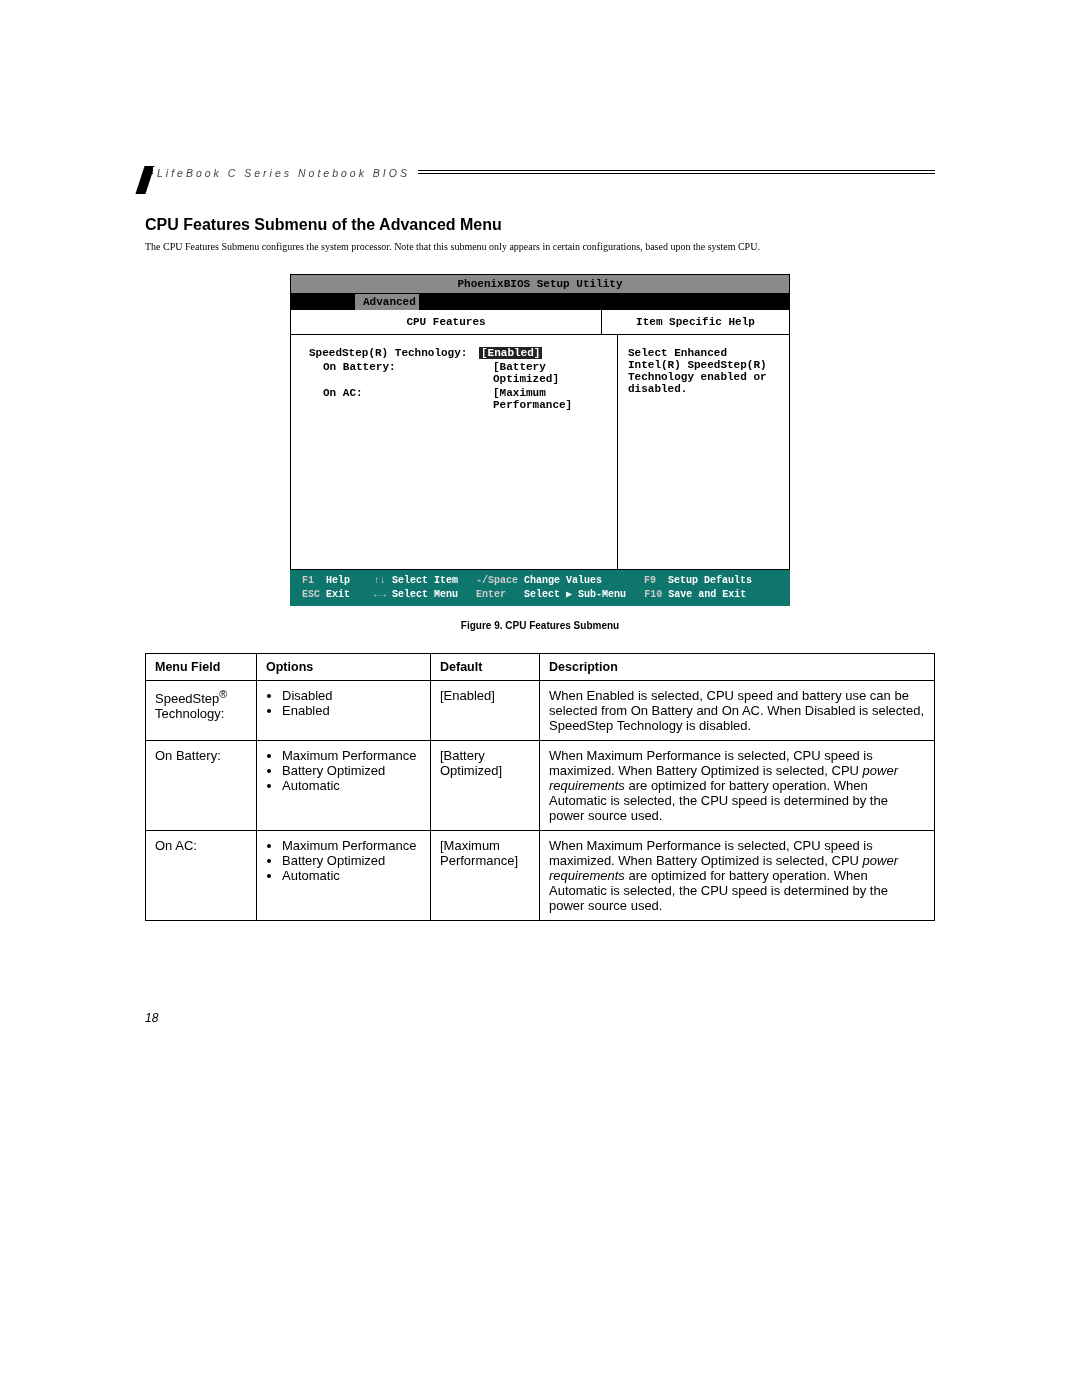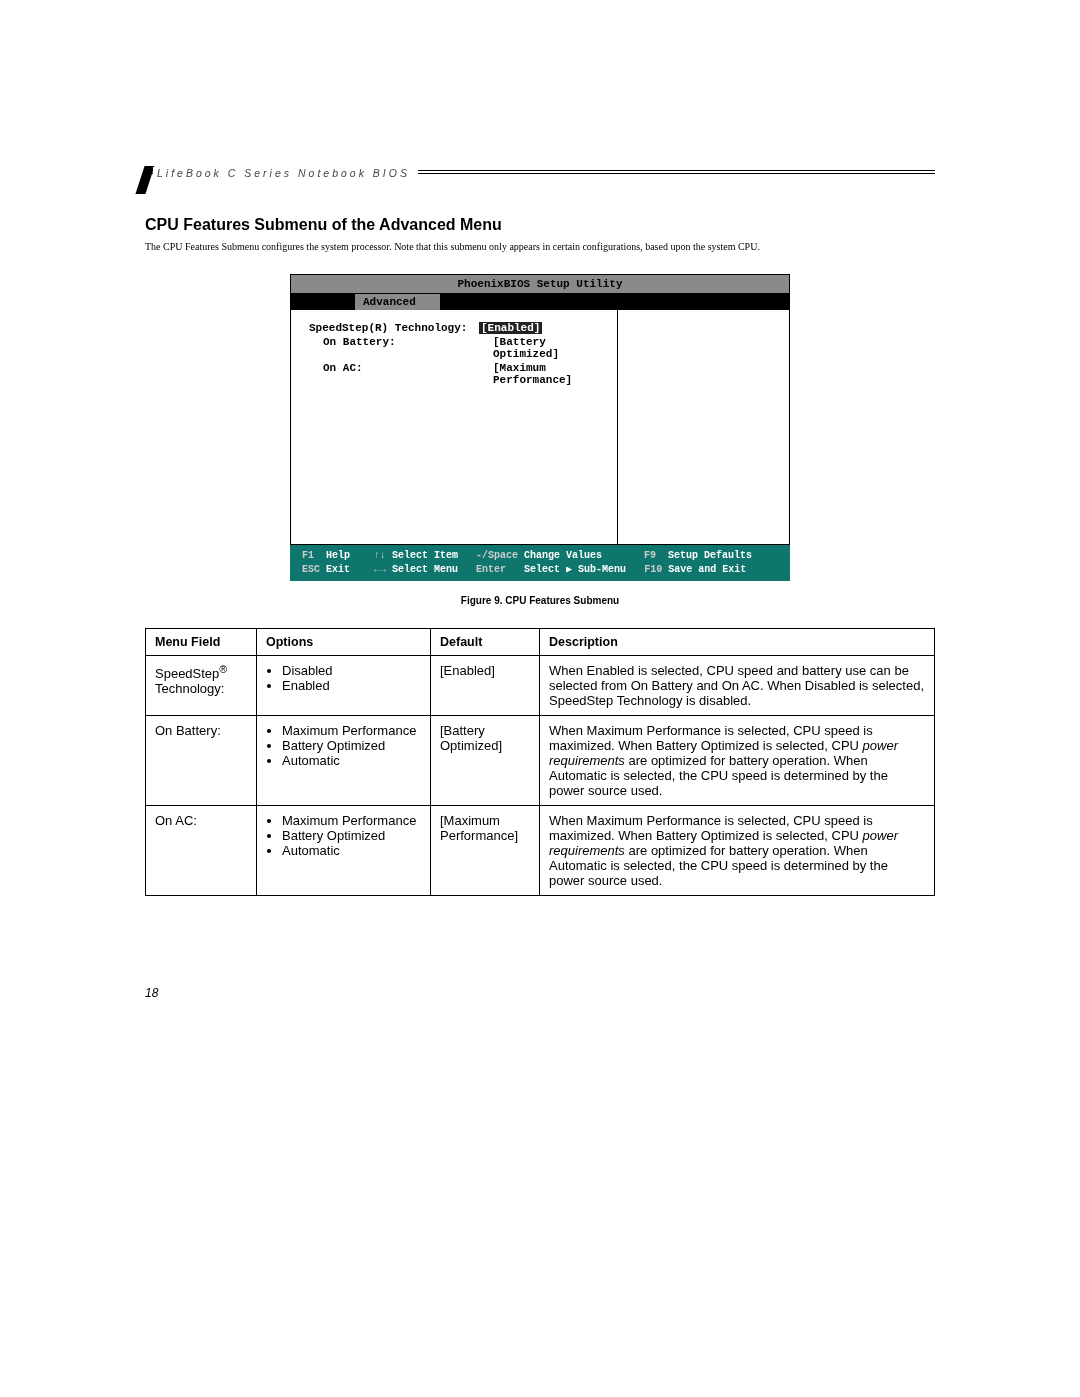--- a/index.html
+++ b/index.html
@@ -82,21 +82,21 @@
     border-left: 1px solid #000;
     border-right: 1px solid #000;
     position: relative;
   }
   .bios .tab {
     position: absolute;
     left: 64px;
     top: 0;
     background: #8a8a8a;
     color: #000;
-    padding: 2px 24px 0 8px;
+    padding: 2px 3px 0 8px;
     font-weight: bold;
     height: 14px;
     text-align: center;
   }
   .bios .headers {
     display: flex;
     border: 1px solid #000;
     border-top: none;
   }
   .bios .headers .h-left {
@@ -199,36 +199,41 @@
     <span class="header-label">LifeBook C Series Notebook BIOS</span>
   </div>
 
   <h2 class="section">CPU Features Submenu of the Advanced Menu</h2>
   <p class="body">The CPU Features Submenu configures the system processor. Note that this submenu only appears in certain configurations, based upon the system CPU.</p>
 
   <div class="bios">
     <div class="titlebar">PhoenixBIOS Setup Utility</div>
     <div class="tabbar">
       <div class="tab">Advanced</div>
+    </div>
+    <div class="headers">
+      <div class="h-left">CPU Features</div>
+      <div class="h-right">Item Specific Help</div>
     </div>
     <div class="content">
       <div class="c-left">
         <div class="row">
           <div class="lbl">SpeedStep(R) Technology:</div>
           <div class="val"><span class="sel">[Enabled]</span></div>
         </div>
         <div class="row">
           <div class="lbl indent">On Battery:</div>
           <div class="val">[Battery Optimized]</div>
         </div>
         <div class="row">
           <div class="lbl indent">On AC:</div>
           <div class="val">[Maximum Performance]</div>
         </div>
       </div>
+      <div class="c-right">Select Enhanced Intel(R) SpeedStep(R) Technology enabled or disabled.</div>
     </div>
     <div class="footer">
       <div class="frow">
         <span class="fc k"> F1  </span>
           <span class="fc">Help</span>
         <span class="fc k">    ↑↓ </span>
           <span class="fc">Select Item</span>
         <span class="fc k">   -/Space </span>
           <span class="fc">Change Values</span>
         <span class="fc k">       F9  </span>

